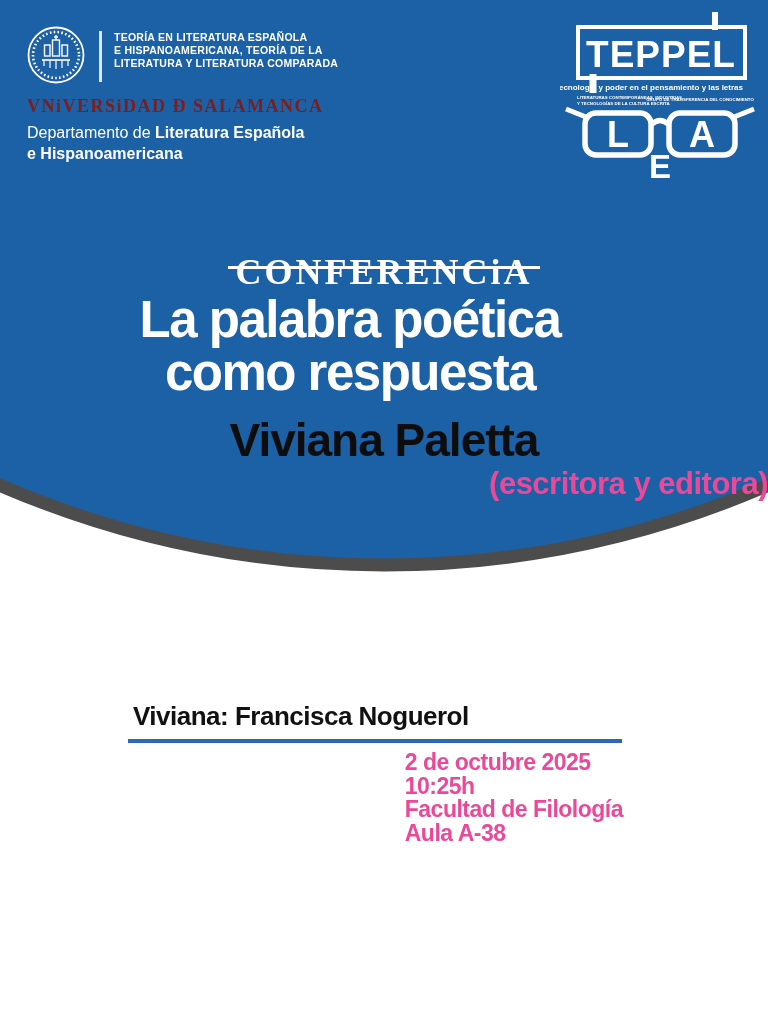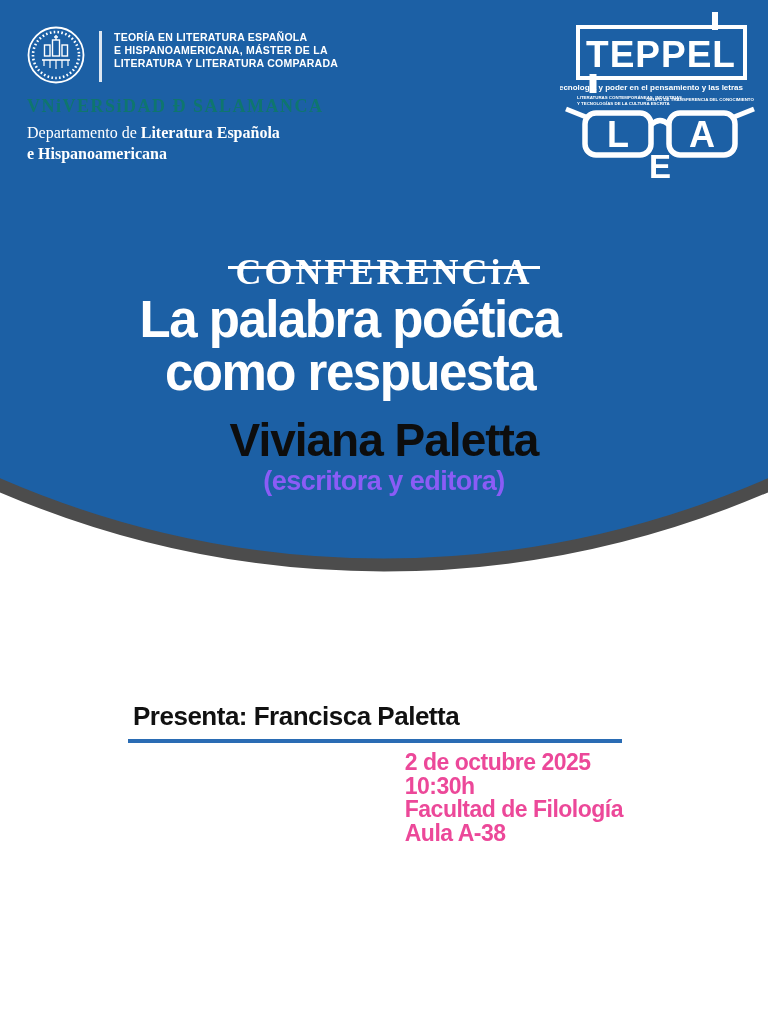--- a/index.html
+++ b/index.html
@@ -6,36 +6,36 @@
   body{width:768px;height:1024px;position:relative;overflow:hidden;background:#ffffff;
        font-family:"Liberation Sans",sans-serif;}
   .abs{position:absolute;}
   
   #dome{left:0;top:0;z-index:0;}
   .over{z-index:2;}
   
   #seal{left:24px;top:24px;}
   #mast-divider{left:99px;top:31px;width:3px;height:51px;background:#ffffff;opacity:.85;}
   #master{left:114px;top:31px;color:#fff;font-weight:bold;font-size:10.5px;line-height:13px;letter-spacing:.25px;}
-  #university{left:27px;top:96px;color:#0f766e;font-family:"Liberation Serif",serif;font-weight:bold;
+  #university{left:27px;top:96px;color:#7f1d1d;font-family:"Liberation Serif",serif;font-weight:bold;
               font-size:18px;letter-spacing:1.5px;white-space:nowrap;}
-  #department{left:27px;top:122px;color:#fff;font-size:16px;line-height:21px;font-family:Liberation Serif, serif;}
+  #department{left:27px;top:122px;color:#fff;font-size:16px;line-height:21px;}
   #department b{font-weight:bold;}
   
   #teppel{left:560px;top:8px;}
   
   #kicker{left:0;top:217px;width:768px;text-align:center;color:#fff;
           font-family:"Liberation Serif",serif;font-weight:bold;font-size:36px;letter-spacing:3px;margin-top:34px;}
   #kicker-underline{left:228px;top:266px;width:312px;height:3px;background:#ffffff;}
   #title{left:0;top:293px;width:700px;text-align:center;color:#fff;
          font-weight:bold;font-size:51px;line-height:53px;letter-spacing:-1.5px;}
   #speaker{left:0;top:413px;width:768px;text-align:center;color:#0d0d0d;
            font-weight:bold;font-size:46px;letter-spacing:-1px;}
-  #speaker-role{left:0;top:466px;width:768px;text-align:center;color:#8b5cf6;
-                font-weight:bold;font-size:27px;letter-spacing:-.5px;}
+  #speaker-role{left:0;top:466px;width:768px;text-align:right;color:#ec4899;
+                font-weight:bold;font-size:31px;letter-spacing:-.5px;}
   
   #presenter{left:133px;top:701px;color:#111;font-weight:bold;font-size:26px;letter-spacing:-.5px;}
   #rule{left:128px;top:739px;width:494px;height:4px;background:#2a6cb4;} 
   #details{right:145px;top:751px;color:#ec4899;font-weight:bold;
            font-size:23px;line-height:23.6px;letter-spacing:-.5px;}
 </style>
 </head>
 <body>
 
 <svg id="dome" class="abs" width="768" height="600" viewBox="0 0 768 600">
@@ -51,21 +51,21 @@
   <rect x="38" y="21" width="5.5" height="11" stroke-width="1.4"></rect>
   <path d="M18 36 H46" stroke-width="1.6"></path>
   <path d="M20 36 V42 M26 36 V44 M32 36 V45 M38 36 V44 M44 36 V42" stroke-width="1.2"></path>
   <path d="M32 16 V11 M30 13 H34" stroke-width="1.4"></path>
 </svg>
 
 <div id="mast-divider" class="abs over"></div>
 
 <div id="master" class="abs over">
   <div>TEORÍA EN LITERATURA ESPAÑOLA</div>
-  <div>E HISPANOAMERICANA, MÁSTER DE LA</div>
+  <div>E HISPANOAMERICANA, TEORÍA DE LA</div>
   <div>LITERATURA Y LITERATURA COMPARADA</div>
 </div>
 
 <div id="university" class="abs over">VNiVERSiDAD Ð SALAMANCA</div>
 
 <div id="department" class="abs over">
   <div>
     <span>Departamento de </span><b>Literatura Española</b>
   </div>
   <div><b>e Hispanoamericana</b></div>
@@ -98,21 +98,21 @@
 <div id="kicker-underline" class="abs over"></div>
 
 <div id="title" class="abs over">
   <div>La palabra poética</div>
   <div>como respuesta</div>
 </div>
 
 <div id="speaker" class="abs over">Viviana Paletta</div>
 <div id="speaker-role" class="abs over">(escritora y editora)</div>
 
-<div id="presenter" class="abs over">Presenta: Francisca Paletta</div>
+<div id="presenter" class="abs over">Viviana: Francisca Noguerol</div>
 <div id="rule" class="abs over" style="background: rgb(42, 108, 180);"></div>
 
 <div id="details" class="abs over">
   <div>2 de octubre 2025</div>
-  <div>10:30h</div>
+  <div>10:25h</div>
   <div>Facultad de Filología</div>
   <div>Aula A-38</div>
 </div>
 
 </body></html>

